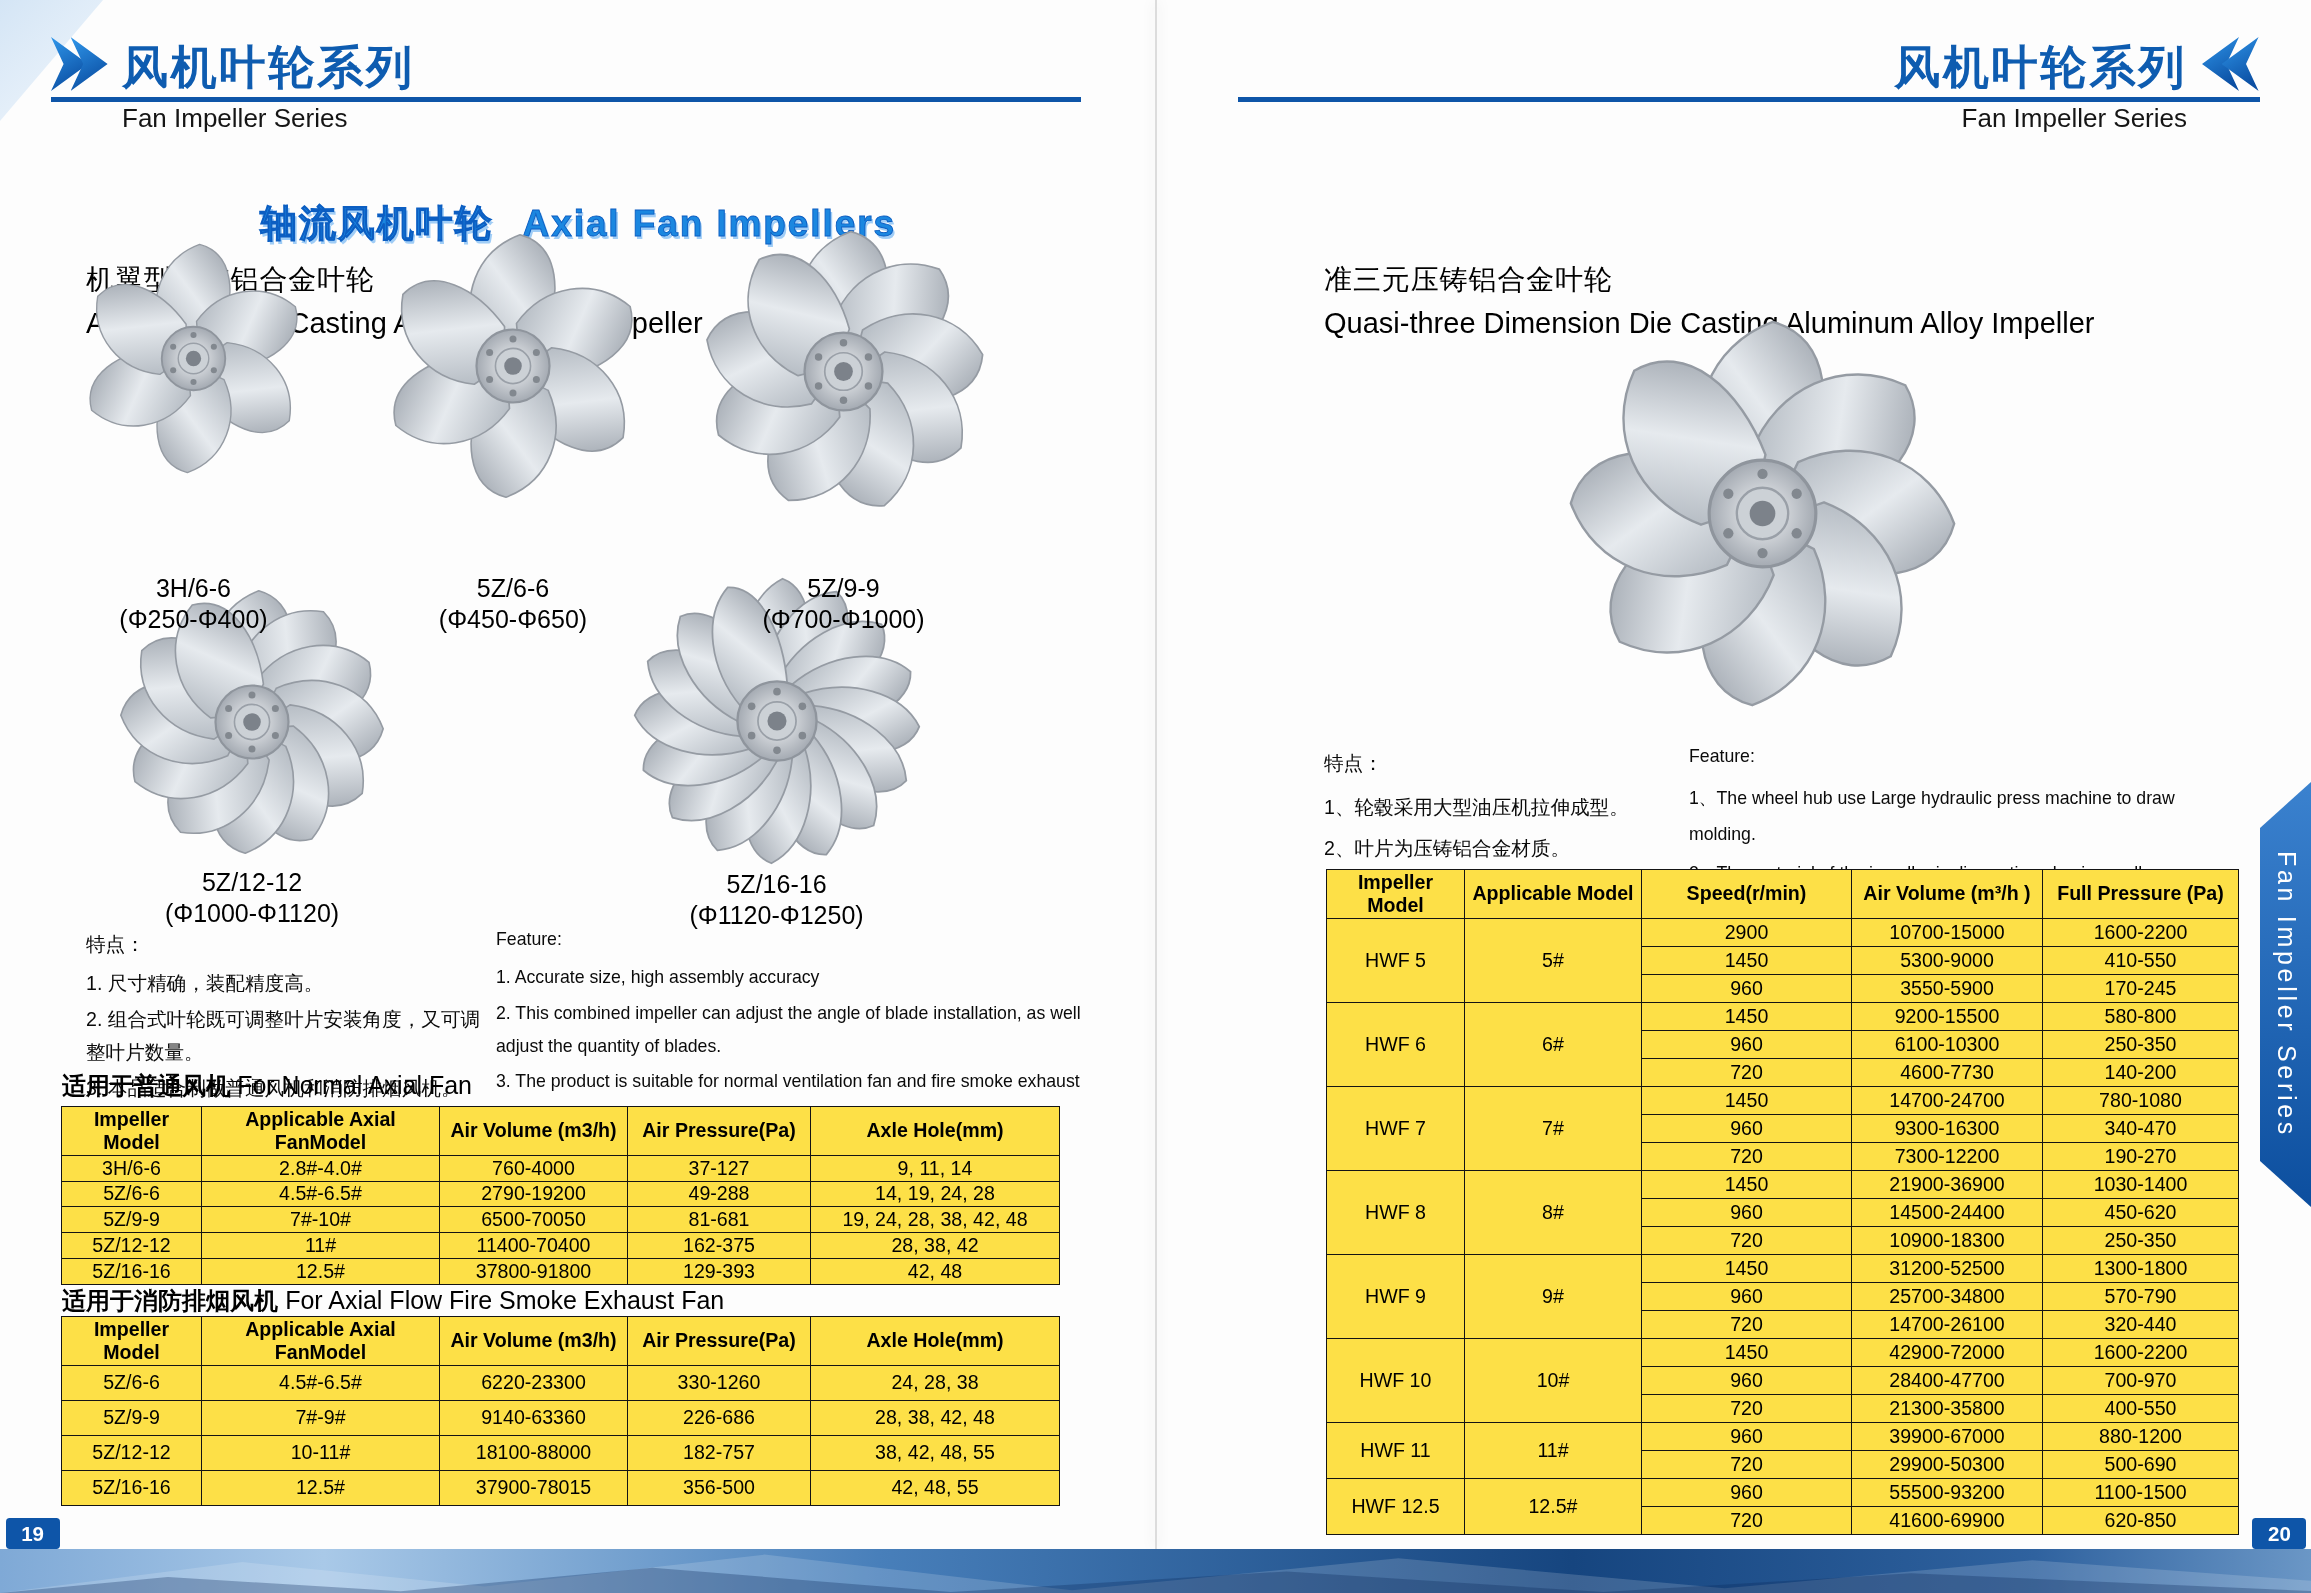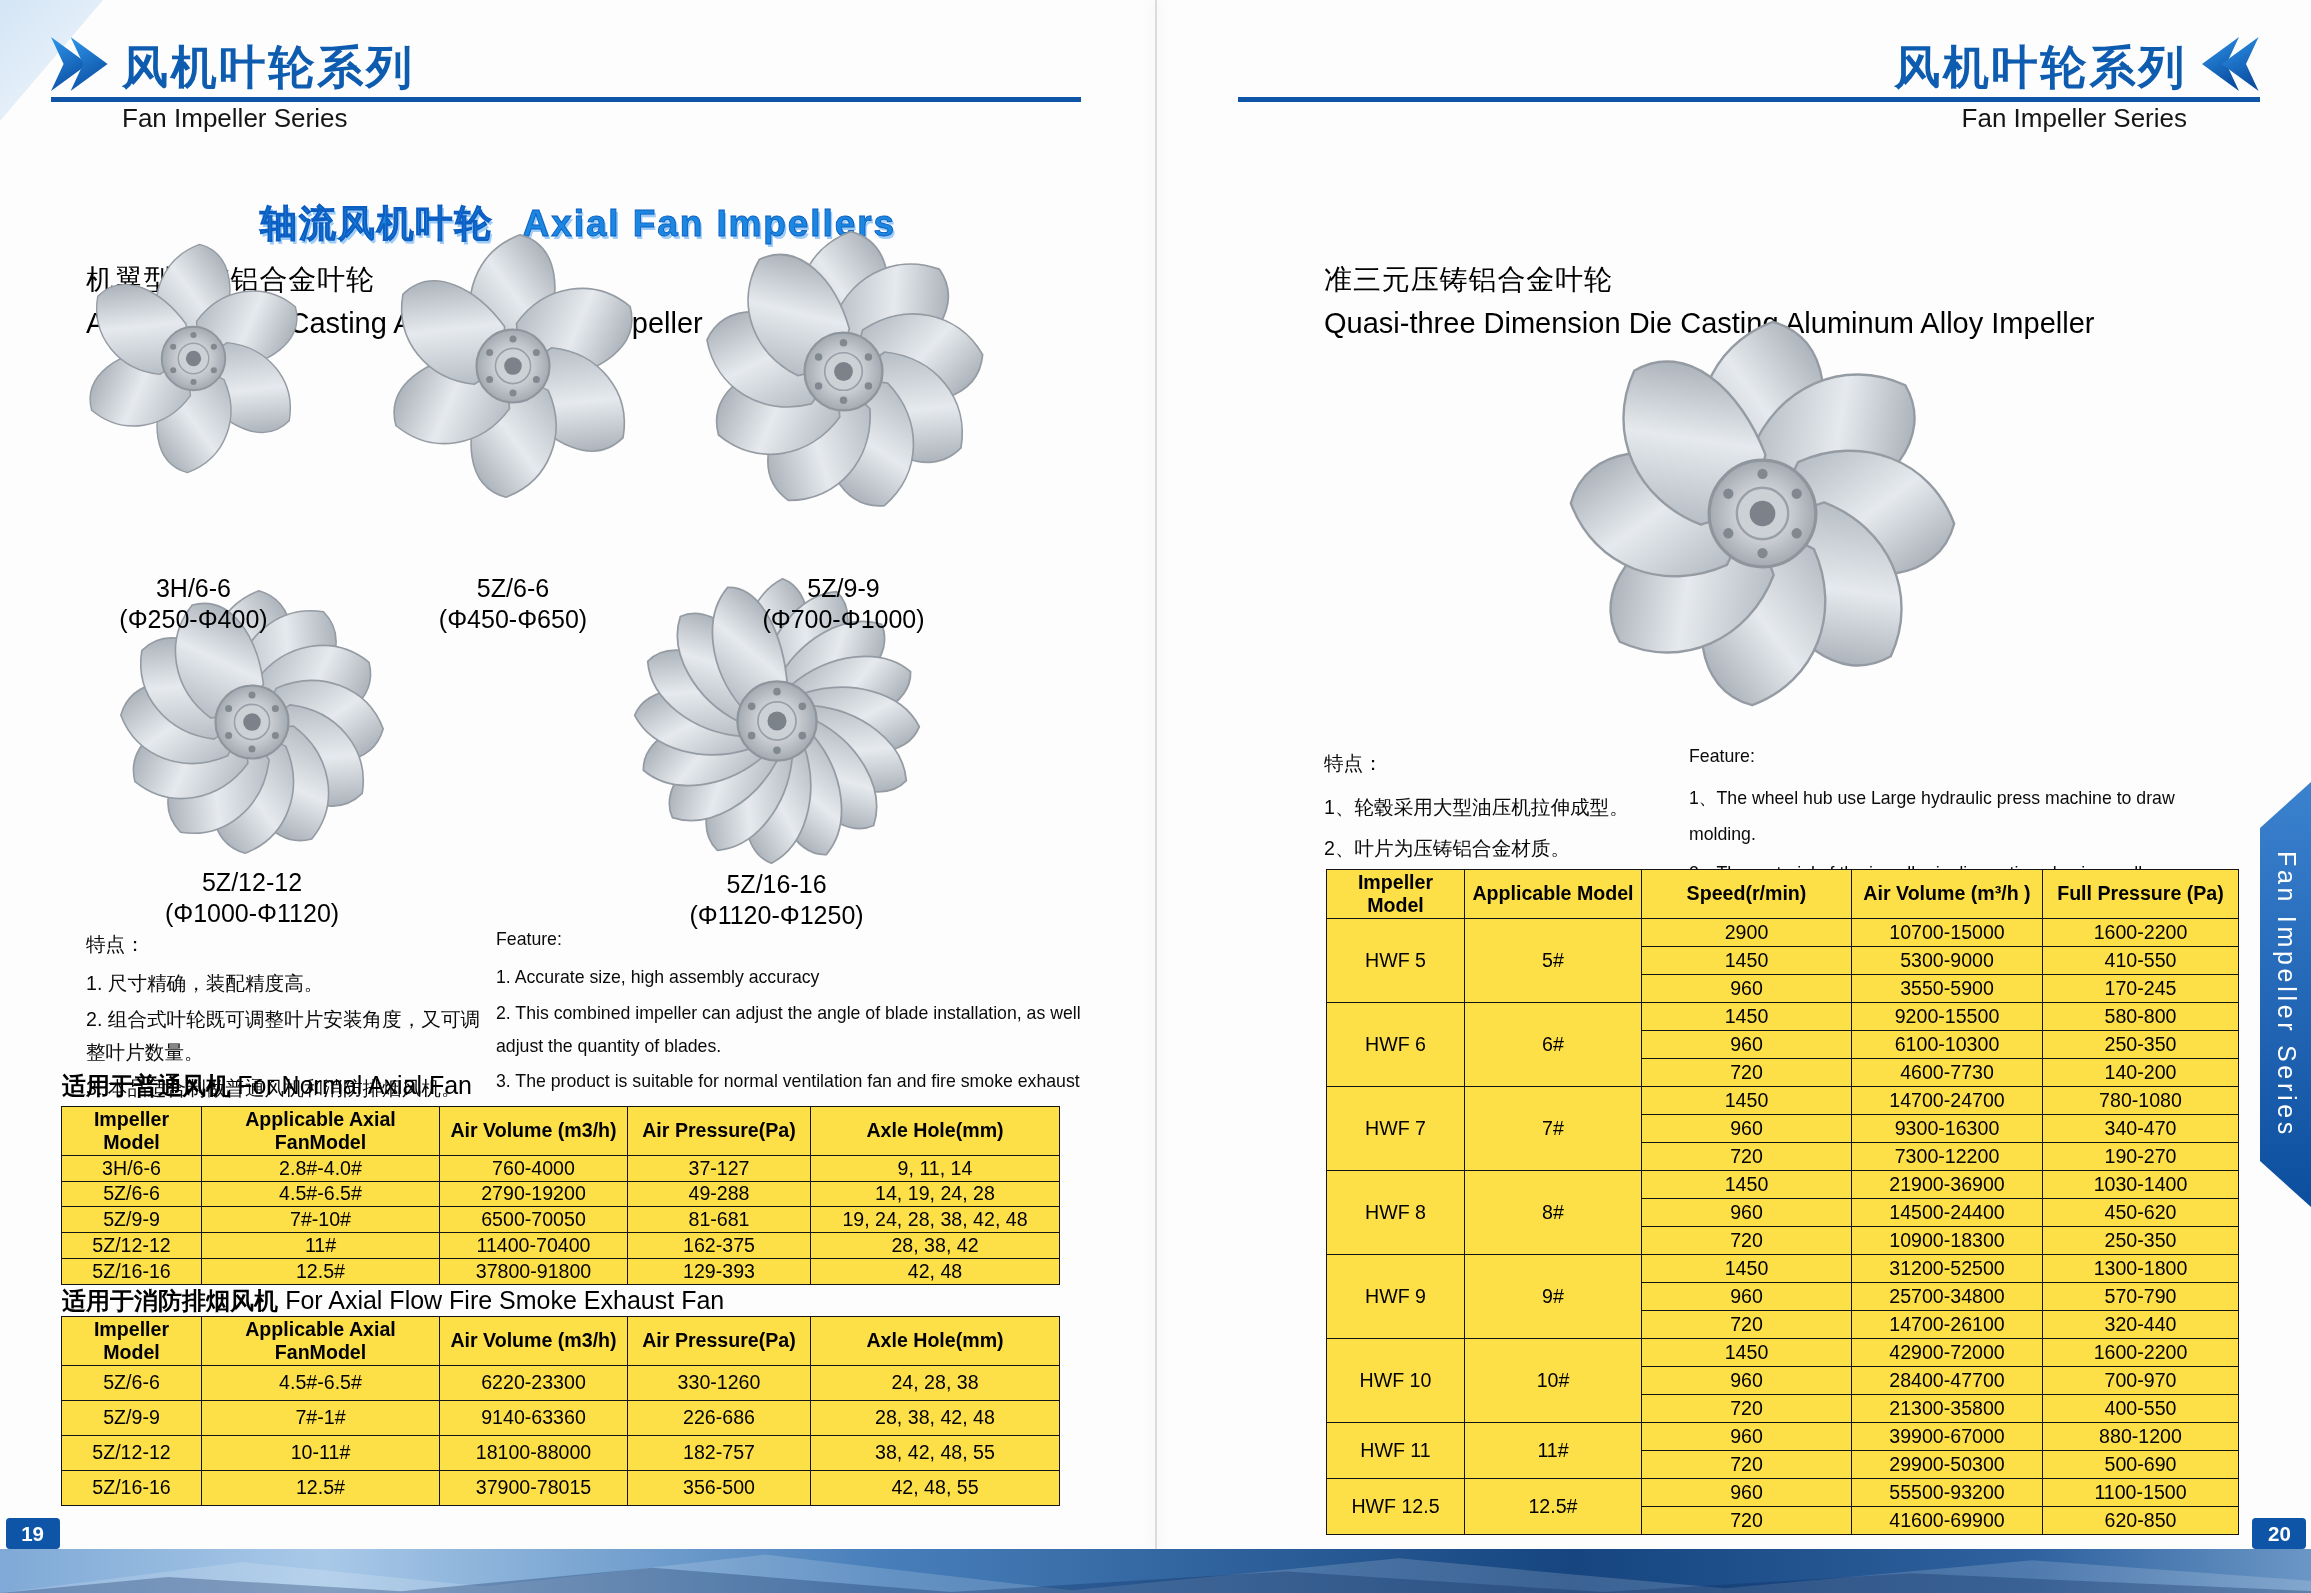--- a/index.html
+++ b/index.html
@@ -370,21 +370,21 @@
     <tbody>
         <tr>
           <td>5Z/6-6</td>
           <td>4.5#-6.5#</td>
           <td>6220-23300</td>
           <td>330-1260</td>
           <td>24, 28, 38</td>
         </tr>
         <tr>
           <td>5Z/9-9</td>
-          <td>7#-1#</td>
+          <td>7#-9#</td>
           <td>9140-63360</td>
           <td>226-686</td>
           <td>28, 38, 42, 48</td>
         </tr>
         <tr>
           <td>5Z/12-12</td>
           <td>10-11#</td>
           <td>18100-88000</td>
           <td>182-757</td>
           <td>38, 42, 48, 55</td>

